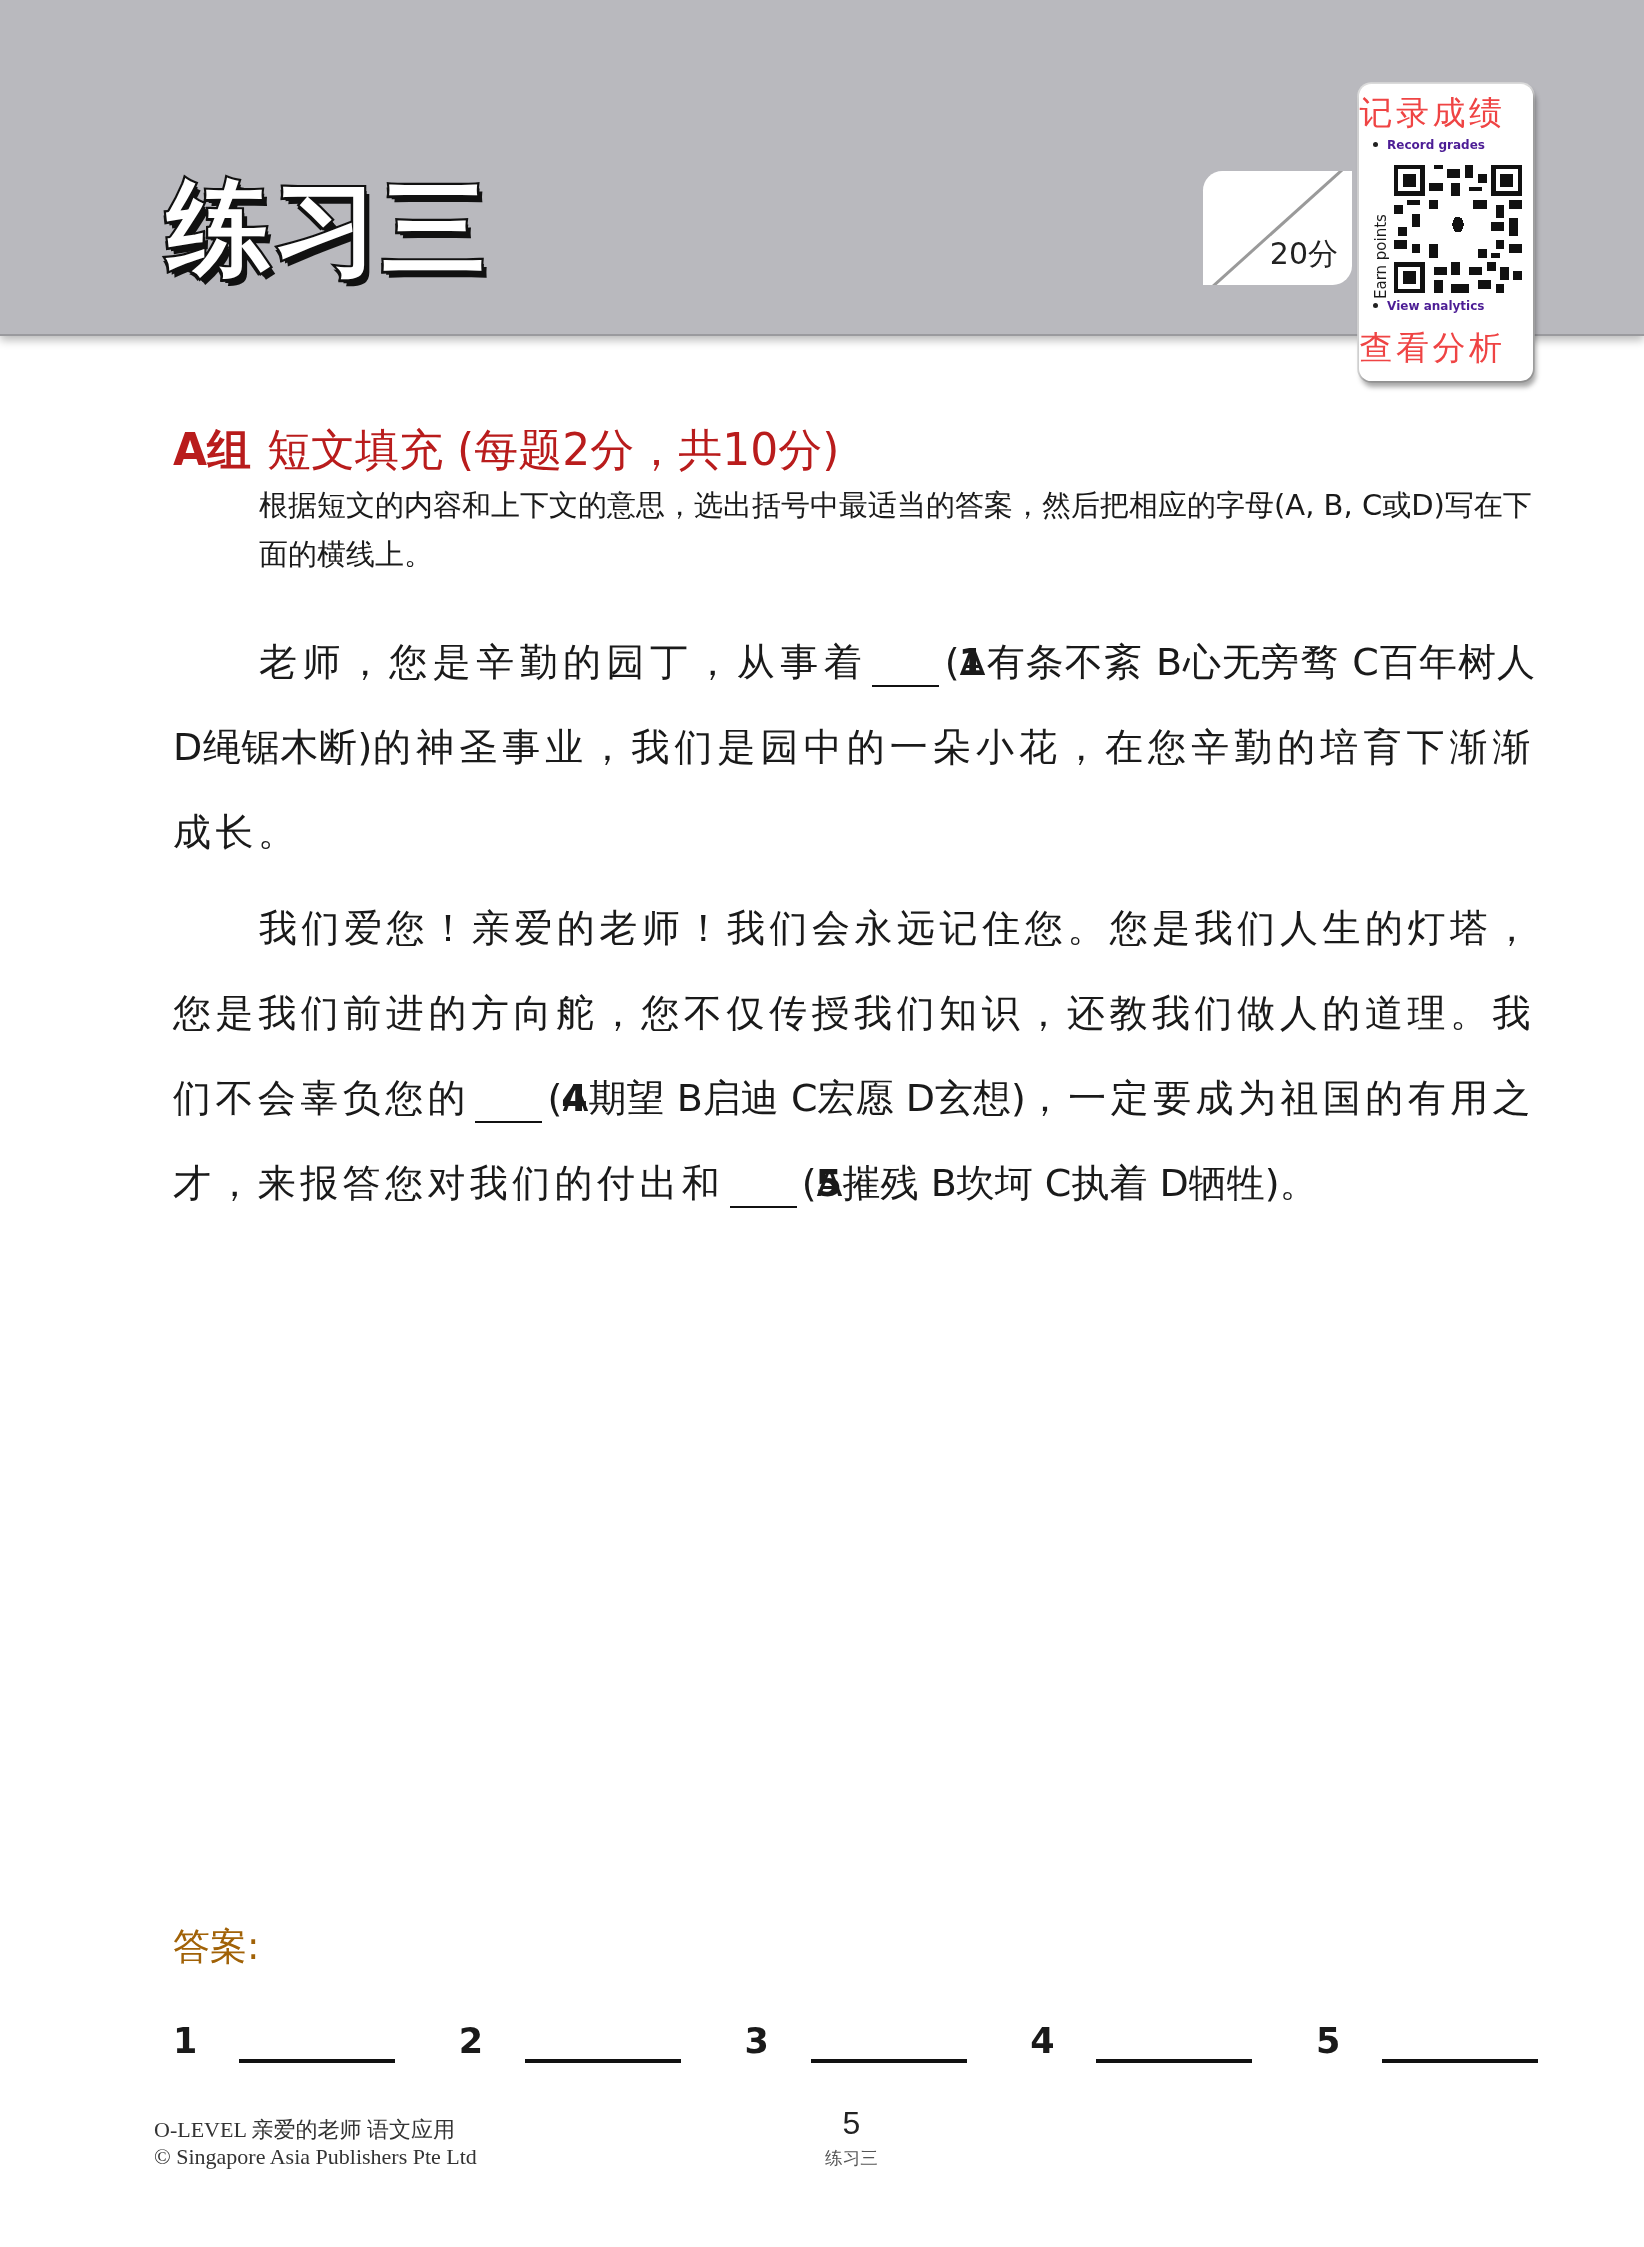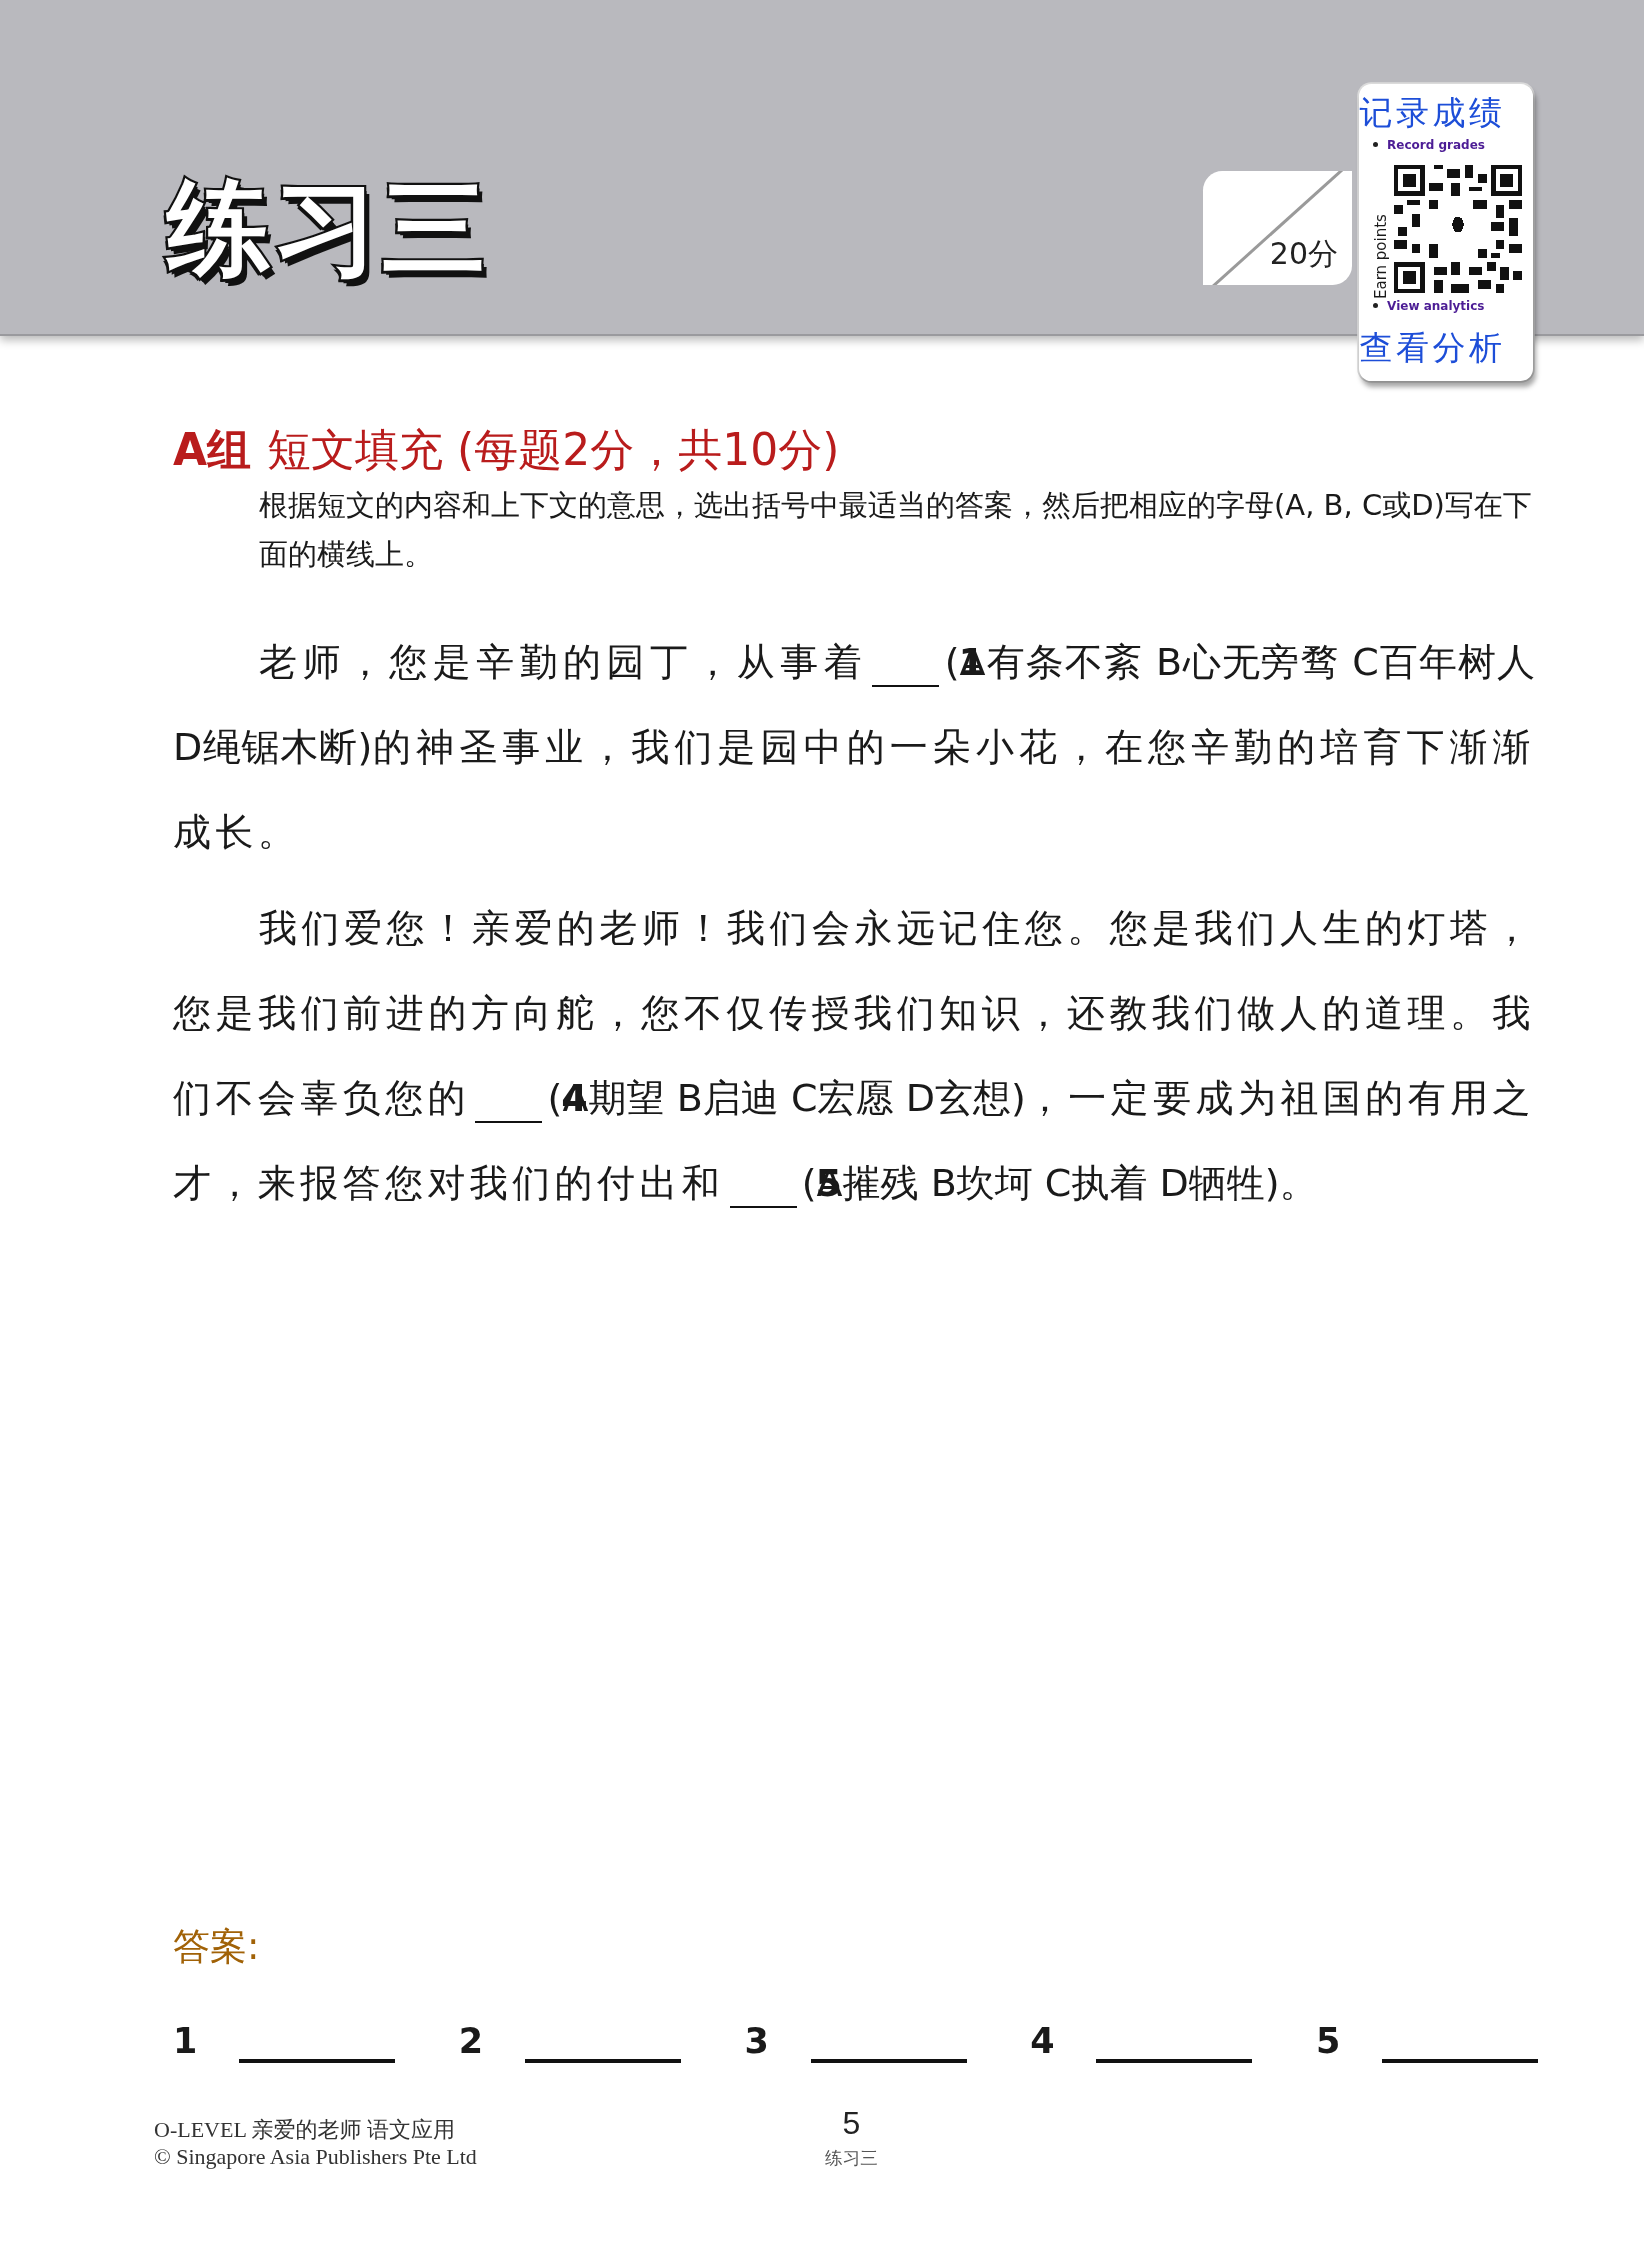--- a/index.html
+++ b/index.html
@@ -35,21 +35,21 @@
   .score-box .score {
     position: absolute; right: 14px; bottom: 10.5px; font-size: 30px; color: #222;
   }
   .qr-card {
     position: absolute; left: 1359px; top: 84px; width: 174px; height: 297px;
     background: #fff; border-radius: 12.3px;
     box-shadow: 2.6px 5.3px 5.3px rgba(0,0,0,0.35), 0 0 0 1.8px #dcdcdc;
   }
   .qr-card .cn-top, .qr-card .cn-bot {
     position: absolute; left: 0; width: 147px; text-align: center;
-    font-size: 33px; letter-spacing: 3.5px; color: #1d4ed8;
+    font-size: 33px; letter-spacing: 3.5px; color: #ef4444;
   }
   .qr-card .cn-top { top: 7px; }
   .qr-card .cn-bot { top: 242px; }
   .qr-card .en {
     position: absolute; left: 10.5px; width: 158px; font-size: 12px; color: #4c1d95;
     white-space: nowrap;
     font-weight: bold;
   }
   .qr-card .en.rg { top: 54px; }
   .qr-card .en.va { top: 215px; }

